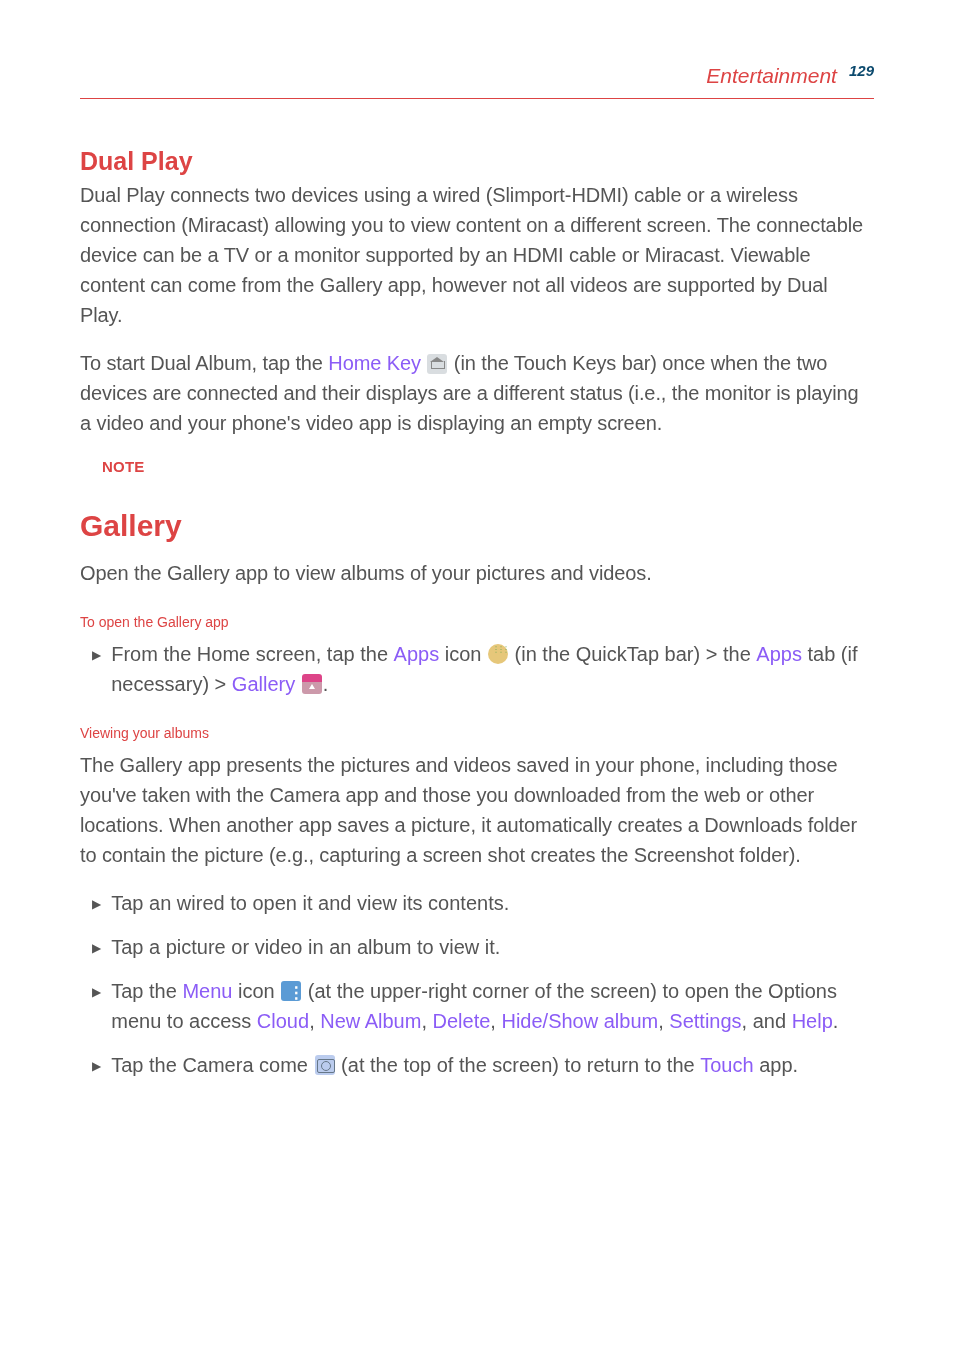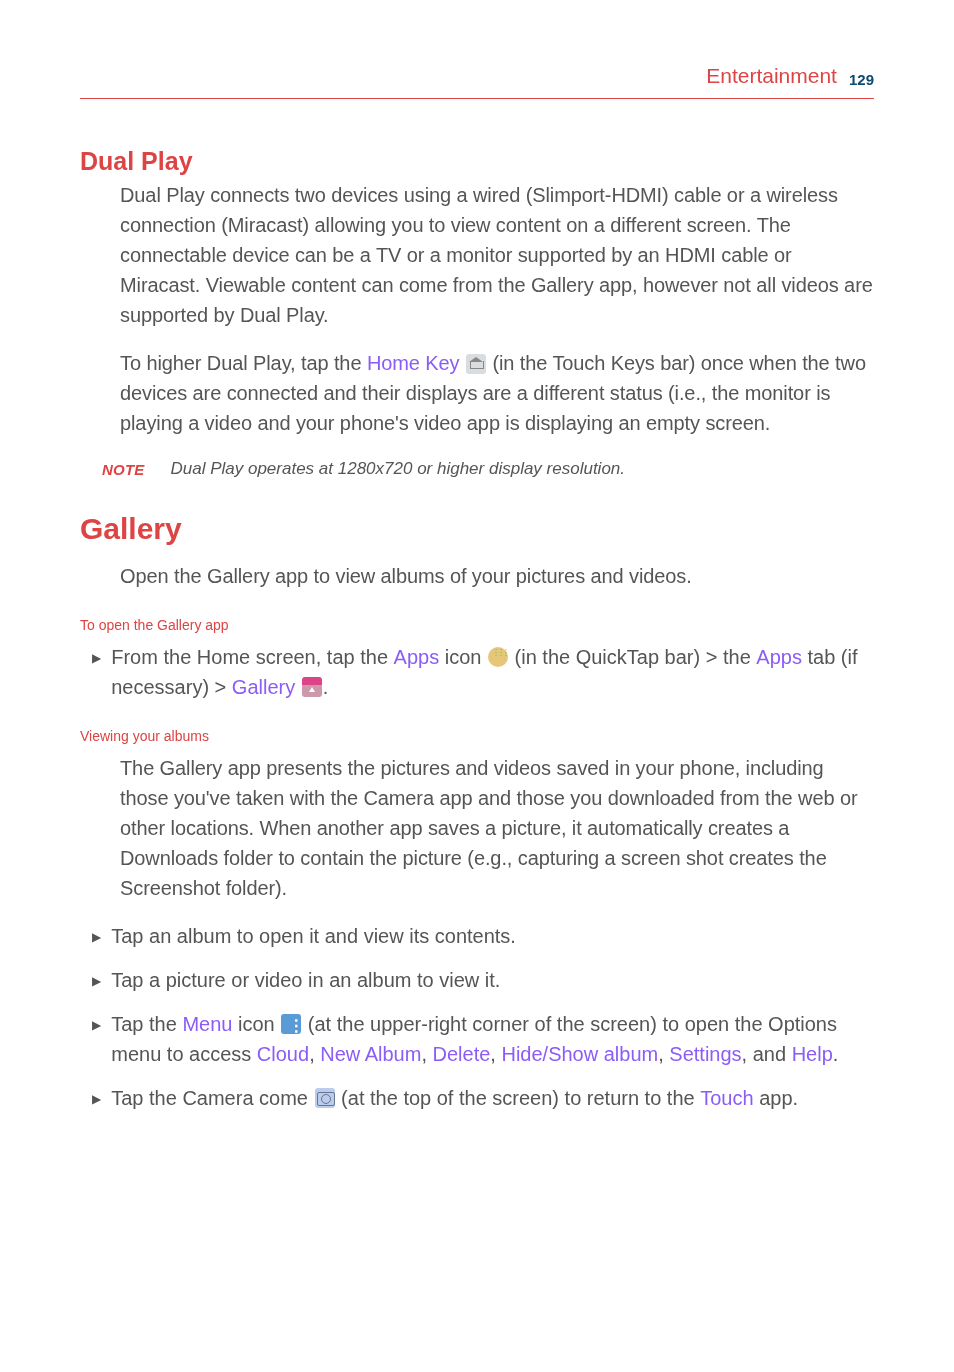--- a/index.html
+++ b/index.html
@@ -14,24 +14,25 @@
       background: #fff;
       padding: 60px 80px 60px 80px;
       color: #555;
       font-size: 20px;
       line-height: 1.5;
       font-weight: 300;
     }
     .header {
       display: flex;
       justify-content: flex-end;
-      align-items: flex-end;
+      align-items: flex-start;
       border-bottom: 1.5px solid #d44;
       padding-bottom: 6px;
       margin-bottom: 44px;
+      font-style: italic;
     }
     .header-title {
       color: #d44;
       font-size: 21px;
       font-weight: 400;
       margin-right: 12px;
     }
     .page-number {
       color: #0c4a6e;
       font-size: 15px;
@@ -54,31 +55,29 @@
       color: #d44;
       font-size: 14px;
       font-weight: 400;
       margin-top: 24px;
       margin-bottom: 6px;
     }
     p.body {
       color: #555;
       margin-bottom: 18px;
       letter-spacing: -0.1px;
-      margin-left: 40px;
     }
     .bold {
       font-weight: 400;
       color: #8b5cf6;
     }
     .note-row {
       display: flex;
-      align-items: flex-end;
+      align-items: center;
       margin-bottom: 16px;
-      font-style: italic;
     }
     .note-label {
       color: #d44;
       font-weight: 600;
       font-size: 15px;
       margin-left: 22px;
       margin-right: 26px;
       letter-spacing: 0.2px;
     }
     .note-text {
@@ -210,27 +209,26 @@
 <div class="header">
   <span class="header-title">Entertainment</span>
   <span class="page-number">129</span>
 </div>
 
 <h2 class="section-heading">Dual Play</h2>
 
 <p class="body">Dual Play connects two devices using a wired (Slimport-HDMI) cable or a wireless connection (Miracast) allowing you to view content on a different screen. The connectable device can be a TV or a monitor supported by an HDMI cable or Miracast. Viewable content can come from the Gallery app, however not all videos are supported by Dual Play.</p>
 
 <p class="body">
-  <span>To higher Dual Play, tap the </span><span class="bold">Home Key</span>
+  <span>To start Dual Album, tap the </span><span class="bold">Home Key</span>
   <span class="icon-box home-icon"></span><span> (in the Touch Keys bar) once when the two devices are connected and their displays are a different status (i.e., the monitor is playing a video and your phone's video app is displaying an empty screen.</span>
 </p>
 
 <div class="note-row">
   <span class="note-label">NOTE</span>
-  <span class="note-text">Dual Play operates at 1280x720 or higher display resolution.</span>
 </div>
 
 <h1 class="major-heading">Gallery</h1>
 
 <p class="body">Open the Gallery app to view albums of your pictures and videos.</p>
 
 <h3 class="sub-heading">To open the Gallery app</h3>
 
 <div class="bullet-item">
   <span class="marker">▶</span>
@@ -239,21 +237,21 @@
     <span class="icon-box gallery-icon"></span><span>.</span>
   </div>
 </div>
 
 <h3 class="sub-heading">Viewing your albums</h3>
 
 <p class="body">The Gallery app presents the pictures and videos saved in your phone, including those you've taken with the Camera app and those you downloaded from the web or other locations. When another app saves a picture, it automatically creates a Downloads folder to contain the picture (e.g., capturing a screen shot creates the Screenshot folder).</p>
 
 <div class="bullet-item">
   <span class="marker">▶</span>
-  <div class="content">Tap an album to open it and view its contents.</div>
+  <div class="content">Tap an wired to open it and view its contents.</div>
 </div>
 
 <div class="bullet-item">
   <span class="marker">▶</span>
   <div class="content">Tap a picture or video in an album to view it.</div>
 </div>
 
 <div class="bullet-item">
   <span class="marker">▶</span>
   <div class="content">

